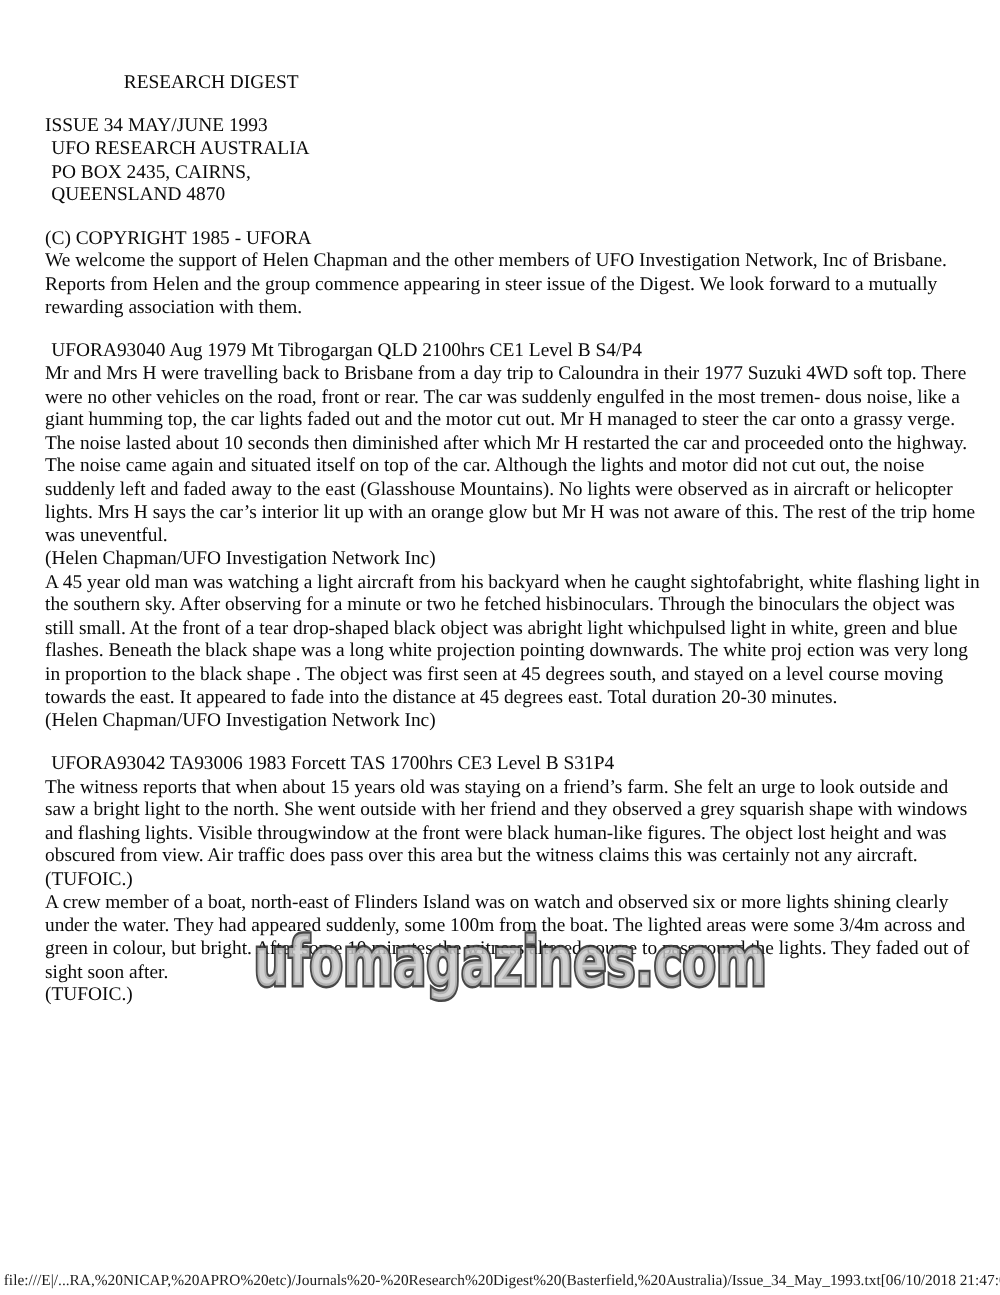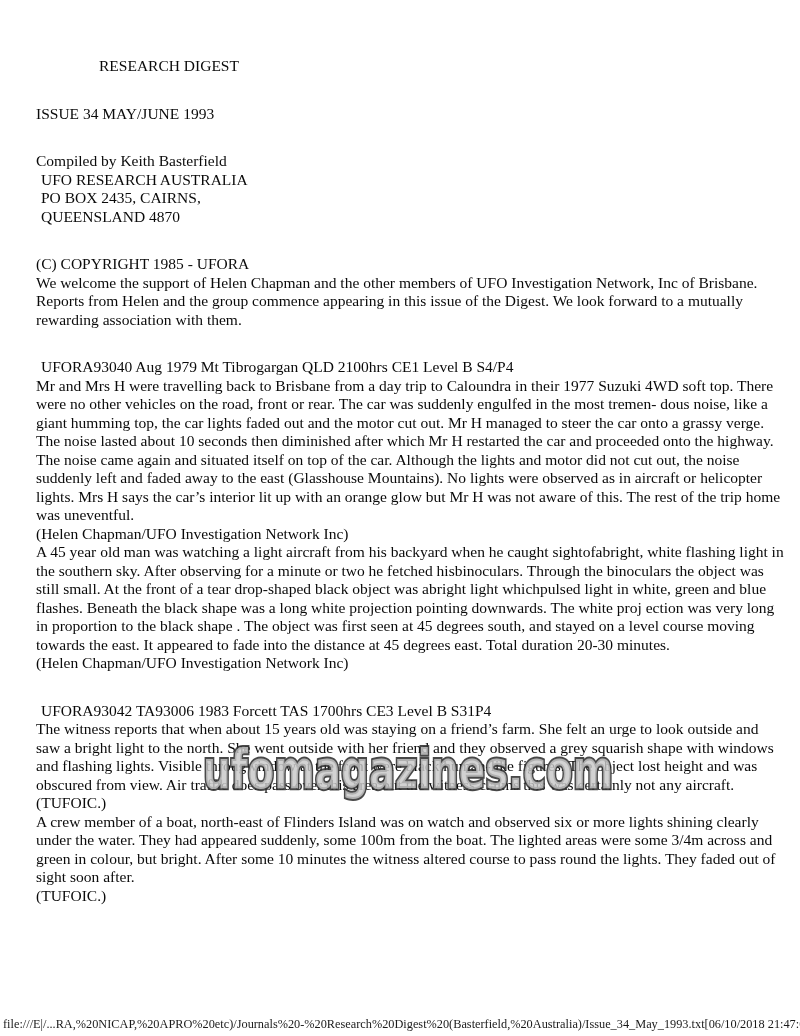--- a/index.html
+++ b/index.html
@@ -17,21 +17,21 @@
     top: 0; left: 16px;
     width: 800px;
     padding: 57px 32px 0 20px;
     box-sizing: border-box;
     font-size: 15.5px;
     line-height: 18.5px;
   }
   .line { white-space: pre-wrap; }
   .title { padding-left: 63px; }
   .ind { padding-left: 5px; }
-  .gap  { margin-top: 29px; }
+  .gap  { margin-top: 16px; }
   .gap2 { margin-top: 35.5px; }
   .para { margin: 0; }
   .watermark {
     position: absolute;
     left: 203px;
     top: 741px;
     font-family: "DejaVu Sans", sans-serif;
     font-weight: bold;
     font-size: 54px;
     line-height: 58px;
@@ -59,29 +59,28 @@
 </style>
 </head>
 <body>
 
 <div class="page">
   <div class="doc">
 
     <div class="line title">RESEARCH DIGEST</div>
     <div class="line gap">ISSUE 34 MAY/JUNE 1993</div>
 
-    <div class="line gap">Compiled by Keith Basterfield</div>
     <div class="line ind">UFO RESEARCH AUSTRALIA</div>
     <div class="line ind">PO BOX 2435, CAIRNS,</div>
     <div class="line ind">QUEENSLAND 4870</div>
 
     <div class="line gap">(C) COPYRIGHT 1985 - UFORA</div>
 
 
-    <p class="para gap">We welcome the support of Helen Chapman and the other members of UFO Investigation Network, Inc of Brisbane. Reports from Helen and the group commence appearing in this issue of the Digest. We look forward to a mutually rewarding association with them.</p>
+    <p class="para gap">We welcome the support of Helen Chapman and the other members of UFO Investigation Network, Inc of Brisbane. Reports from Helen and the group commence appearing in steer issue of the Digest. We look forward to a mutually rewarding association with them.</p>
 
     <div class="line gap ind">UFORA93040 Aug 1979 Mt Tibrogargan QLD 2100hrs CE1 Level B S4/P4</div>
     <p class="para">Mr and Mrs H were travelling back to Brisbane from a day trip to Caloundra in their 1977 Suzuki 4WD soft top. There were no other vehicles on the road, front or rear. The car was suddenly engulfed in the most tremen- dous noise, like a giant humming top, the car lights faded out and the motor cut out. Mr H managed to steer the car onto a grassy verge. The noise lasted about 10 seconds then diminished after which Mr H restarted the car and proceeded onto the highway. The noise came again and situated itself on top of the car. Although the lights and motor did not cut out, the noise suddenly left and faded away to the east (Glasshouse Mountains). No lights were observed as in aircraft or helicopter lights. Mrs H says the car’s interior lit up with an orange glow but Mr H was not aware of this. The rest of the trip home was uneventful.</p>
     <div class="line">(Helen Chapman/UFO Investigation Network Inc)</div>
 
     <p class="para">A 45 year old man was watching a light aircraft from his backyard when he caught sightofabright, white flashing light in the southern sky. After observing for a minute or two he fetched hisbinoculars. Through the binoculars the object was still small. At the front of a tear drop-shaped black object was abright light whichpulsed light in white, green and blue flashes. Beneath the black shape was a long white projection pointing downwards. The white proj ection was very long in proportion to the black shape . The object was first seen at 45 degrees south, and stayed on a level course moving towards the east. It appeared to fade into the distance at 45 degrees east. Total duration 20-30 minutes.</p>
     <div class="line">(Helen Chapman/UFO Investigation Network Inc)</div>
 
     <div class="line gap ind">UFORA93042 TA93006 1983 Forcett TAS 1700hrs CE3 Level B S31P4</div>
     <p class="para">The witness reports that when about 15 years old was staying on a friend’s farm. She felt an urge to look outside and saw a bright light to the north. She went outside with her friend and they observed a grey squarish shape with windows and flashing lights. Visible througwindow at the front were black human-like figures. The object lost height and was obscured from view. Air traffic does pass over this area but the witness claims this was certainly not any aircraft.</p>

